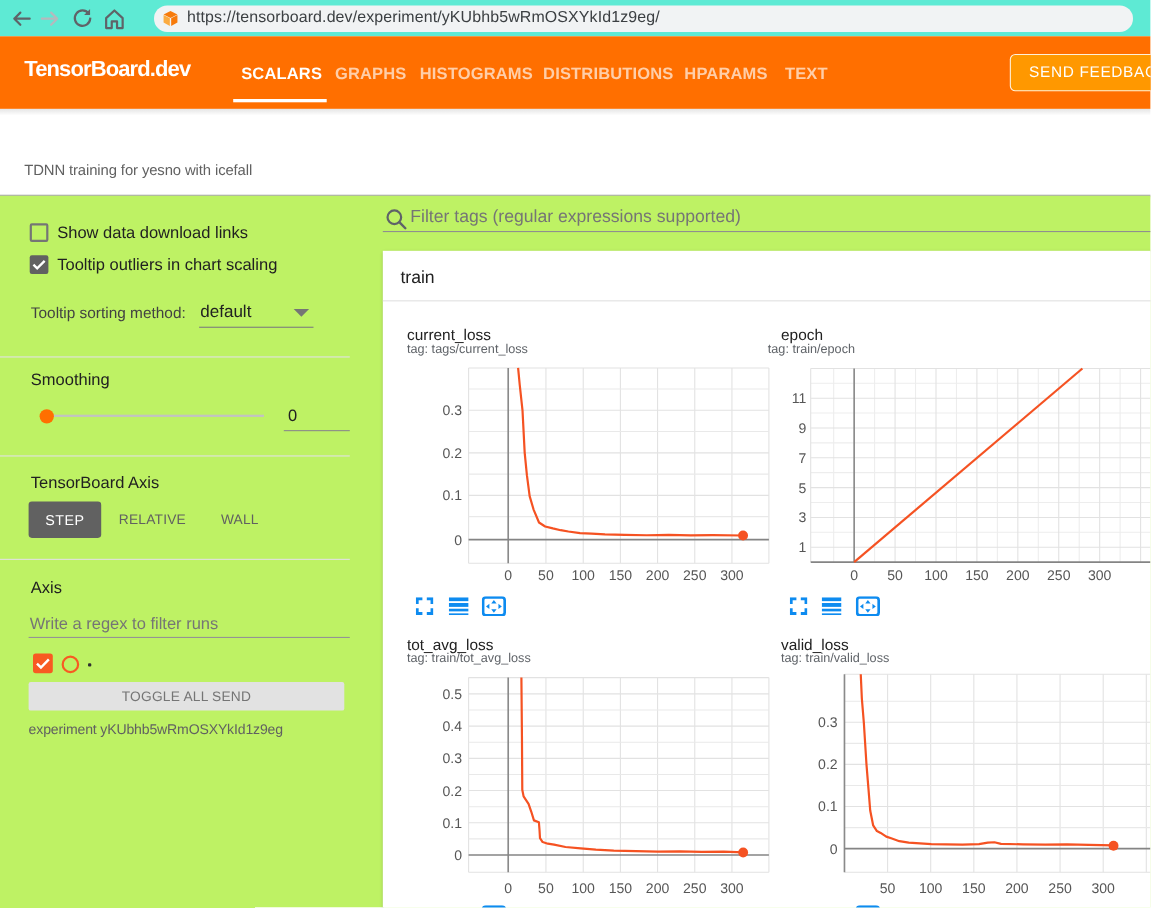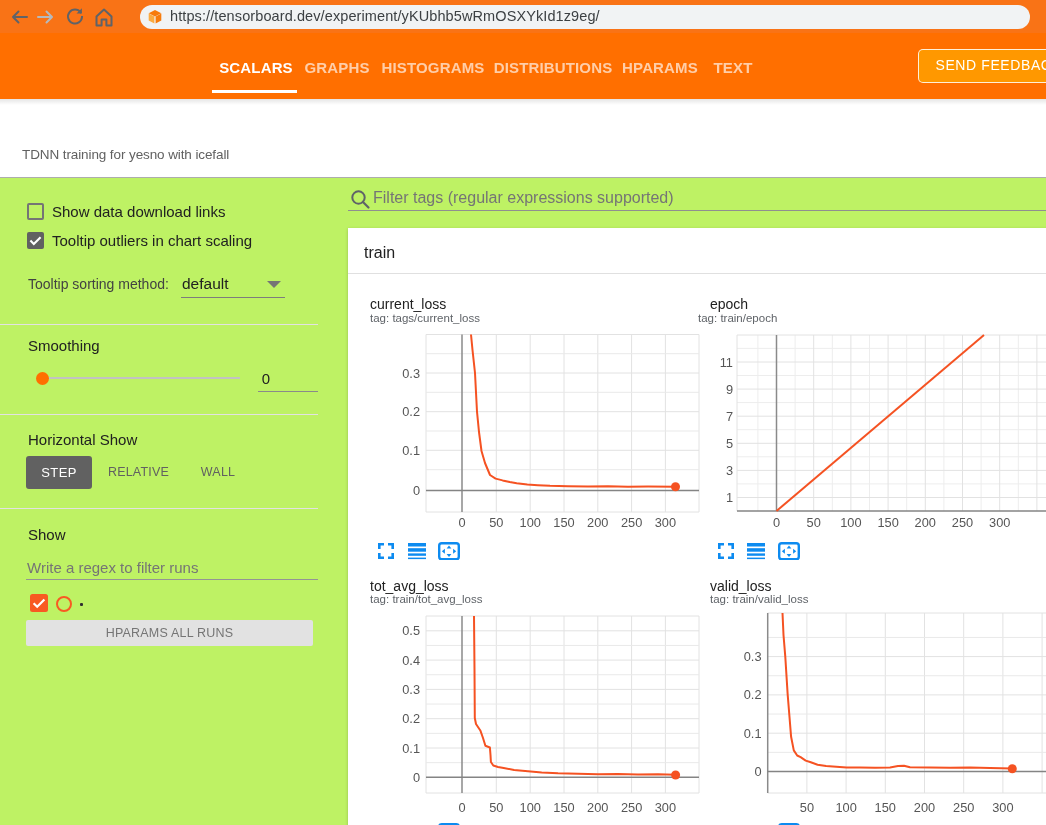--- a/index.html
+++ b/index.html
@@ -1,20 +1,20 @@
 <!DOCTYPE html>
 <html><head>
 <meta charset="utf-8">
 <style>
 * { margin:0; padding:0; box-sizing:border-box; }
 html,body { width:1046px; height:825px; overflow:hidden; font-family:"Liberation Sans",sans-serif; background:#fff; }
 .abs { position:absolute; }
 #page { position:relative; width:1046px; height:825px; }
 
-#chrome { position:absolute; left:0; top:0; width:1046px; height:33px; background:#f97316; }
+#chrome { position:absolute; left:0; top:0; width:1046px; height:33px; background:#5eead4; }
 #omni { position:absolute; left:140px; top:5px; width:890px; height:24px; background:#f1f3f4; border-radius:13px; }
 #urltext { position:absolute; left:170px; top:5px; height:23px; line-height:23px; font-size:14.5px; color:#3c4043; letter-spacing:0.1px; }
 
 #hdr { position:absolute; left:0; top:33px; width:1046px; height:66px; background:#ff6f00; }
 #logo { position:absolute; left:22px; top:19px; font-size:20px; font-weight:700; color:#fff; letter-spacing:-0.8px; }
 .tab { position:absolute; top:26px; height:17px; line-height:17px; font-size:15px; font-weight:600; color:rgba(255,255,255,0.66); letter-spacing:0.15px; transform:translateX(-50%); }
 #tabline { position:absolute; left:212px; top:56.5px; width:85px; height:3px; background:#fff; }
 #feedback { position:absolute; left:918px; top:15.5px; width:161px; height:34px; background:#ff9800; border:1.5px solid rgba(255,255,255,0.85); border-radius:5px; color:#fff; font-size:14px; font-weight:500; letter-spacing:0.6px; text-align:center; line-height:31px; }
 
 #tdnnrow { position:absolute; left:0; top:99px; width:1046px; height:78px; background:#fff; }
@@ -50,20 +50,21 @@
     <div id="omni"></div>
     <svg class="abs" style="left:147px;top:9px" width="16" height="16" viewBox="0 0 16 16">
       <path d="M8 1 L14.3 4.2 L8 7.4 L1.7 4.2 Z" fill="#f77b0b"></path>
       <path d="M1.7 4.6 L7.4 7.6 V14.6 L1.7 11.4 Z" fill="#fbab40"></path>
       <path d="M14.3 4.6 L8.6 7.6 V14.6 L14.3 11.4 Z" fill="#f77b0b"></path>
     </svg>
     <div id="urltext">https://tensorboard.dev/experiment/yKUbhb5wRmOSXYkId1z9eg/</div>
   </div>
 
   <div id="hdr">
+    <div id="logo">TensorBoard.dev</div>
     <div class="tab" style="left:256px;color:#fff">SCALARS</div>
     <div class="tab" style="left:337px">GRAPHS</div>
     <div class="tab" style="left:433px">HISTOGRAMS</div>
     <div class="tab" style="left:553px">DISTRIBUTIONS</div>
     <div class="tab" style="left:660px">HPARAMS</div>
     <div class="tab" style="left:733px">TEXT</div>
     <div id="tabline"></div>
     <div id="feedback">SEND FEEDBACK</div>
   </div>
 
@@ -90,37 +91,38 @@
     <div class="abs" style="left:267px;top:102.5px;width:0;height:0;border-left:7.5px solid transparent;border-right:7.5px solid transparent;border-top:7px solid #757575"></div>
 
     <div class="divider" style="top:146px"></div>
     <div class="sbtext" style="left:28px;top:159px;height:17px;line-height:17px">Smoothing</div>
     <div class="abs" style="left:42px;top:199.3px;width:198px;height:2px;background:#c2c2c2"></div>
     <div class="abs" style="left:36px;top:193.8px;width:13px;height:13px;border-radius:50%;background:#ff6f00"></div>
     <div class="sbtext" style="left:258px;top:192px;width:16px;height:17px;line-height:17px;text-align:center">0</div>
     <div class="abs" style="left:258px;top:212.5px;width:60px;height:1px;background:#8a8a8a"></div>
 
     <div class="divider" style="top:236px"></div>
-    <div class="sbtext" style="left:28px;top:252.5px;height:17px;line-height:17px">Horizontal Show</div>
+    <div class="sbtext" style="left:28px;top:252.5px;height:17px;line-height:17px">TensorBoard Axis</div>
     <div class="abs" style="left:26px;top:278px;width:66px;height:33px;background:#616161;border-radius:3px;color:#fff;font-size:13px;letter-spacing:0.4px;text-align:center;line-height:33px">STEP</div>
     <div class="abs" style="left:138.5px;top:278px;height:33px;line-height:33px;font-size:12.5px;letter-spacing:0.2px;color:#616161;transform:translateX(-50%)">RELATIVE</div>
     <div class="abs" style="left:218px;top:278px;height:33px;line-height:33px;font-size:12.5px;letter-spacing:0.2px;color:#616161;transform:translateX(-50%)">WALL</div>
 
     <div class="divider" style="top:330px"></div>
-    <div class="sbtext" style="left:28px;top:348px;height:17px;line-height:17px">Show</div>
+    <div class="sbtext" style="left:28px;top:348px;height:17px;line-height:17px">Axis</div>
     <div class="graytext" style="left:27px;top:381px;height:17px;line-height:17px">Write a regex to filter runs</div>
     <div class="abs" style="left:26px;top:400.5px;width:292px;height:1px;background:#949494"></div>
     <div class="abs" style="left:29.5px;top:416px;width:18px;height:18px;background:#f85a22;border-radius:2.5px">
       <svg width="18" height="18" viewBox="0 0 18 18">
           <path d="M3.6 9.2 L7.2 12.8 L14.4 5.4" fill="none" stroke="#fff" stroke-width="2.2"></path>
         </svg>
     </div>
     <div class="abs" style="left:55.5px;top:417.5px;width:16.5px;height:16.5px;border:2.7px solid #f85a22;border-radius:50%"></div>
     <div class="abs" style="left:80px;top:425px;width:3px;height:3px;background:#303030;border-radius:1px"></div>
-    <div class="abs" style="left:26px;top:442px;width:287px;height:26px;background:#e2e2e2;border-radius:2px;color:#757575;font-size:12.5px;letter-spacing:0.2px;text-align:center;line-height:26px">HPARAMS ALL RUNS</div>
+    <div class="abs" style="left:26px;top:442px;width:287px;height:26px;background:#e2e2e2;border-radius:2px;color:#757575;font-size:12.5px;letter-spacing:0.2px;text-align:center;line-height:26px">TOGGLE ALL SEND</div>
+    <div class="abs" style="left:26px;top:477px;height:15px;line-height:15px;font-size:12.8px;color:#616161;letter-spacing:-0.15px">experiment yKUbhb5wRmOSXYkId1z9eg</div>
 
     <svg class="abs" style="left:350px;top:11px" width="22" height="22" viewBox="0 0 22 22">
       <circle cx="8.5" cy="8.5" r="6.2" fill="none" stroke="#5f6368" stroke-width="2"></circle>
       <path d="M13 13 L18.5 18.5" stroke="#5f6368" stroke-width="2.2" stroke-linecap="round"></path>
     </svg>
     <div class="abs" style="left:373px;top:11px;height:17px;line-height:17px;font-size:16px;color:#757575">Filter tags (regular expressions supported)</div>
     <div class="abs" style="left:348px;top:32px;width:698px;height:1px;background:#8f8f8f"></div>
 
     <div id="card">
       <div class="abs" style="left:16px;top:16px;font-size:16px;color:#212121">train</div>

